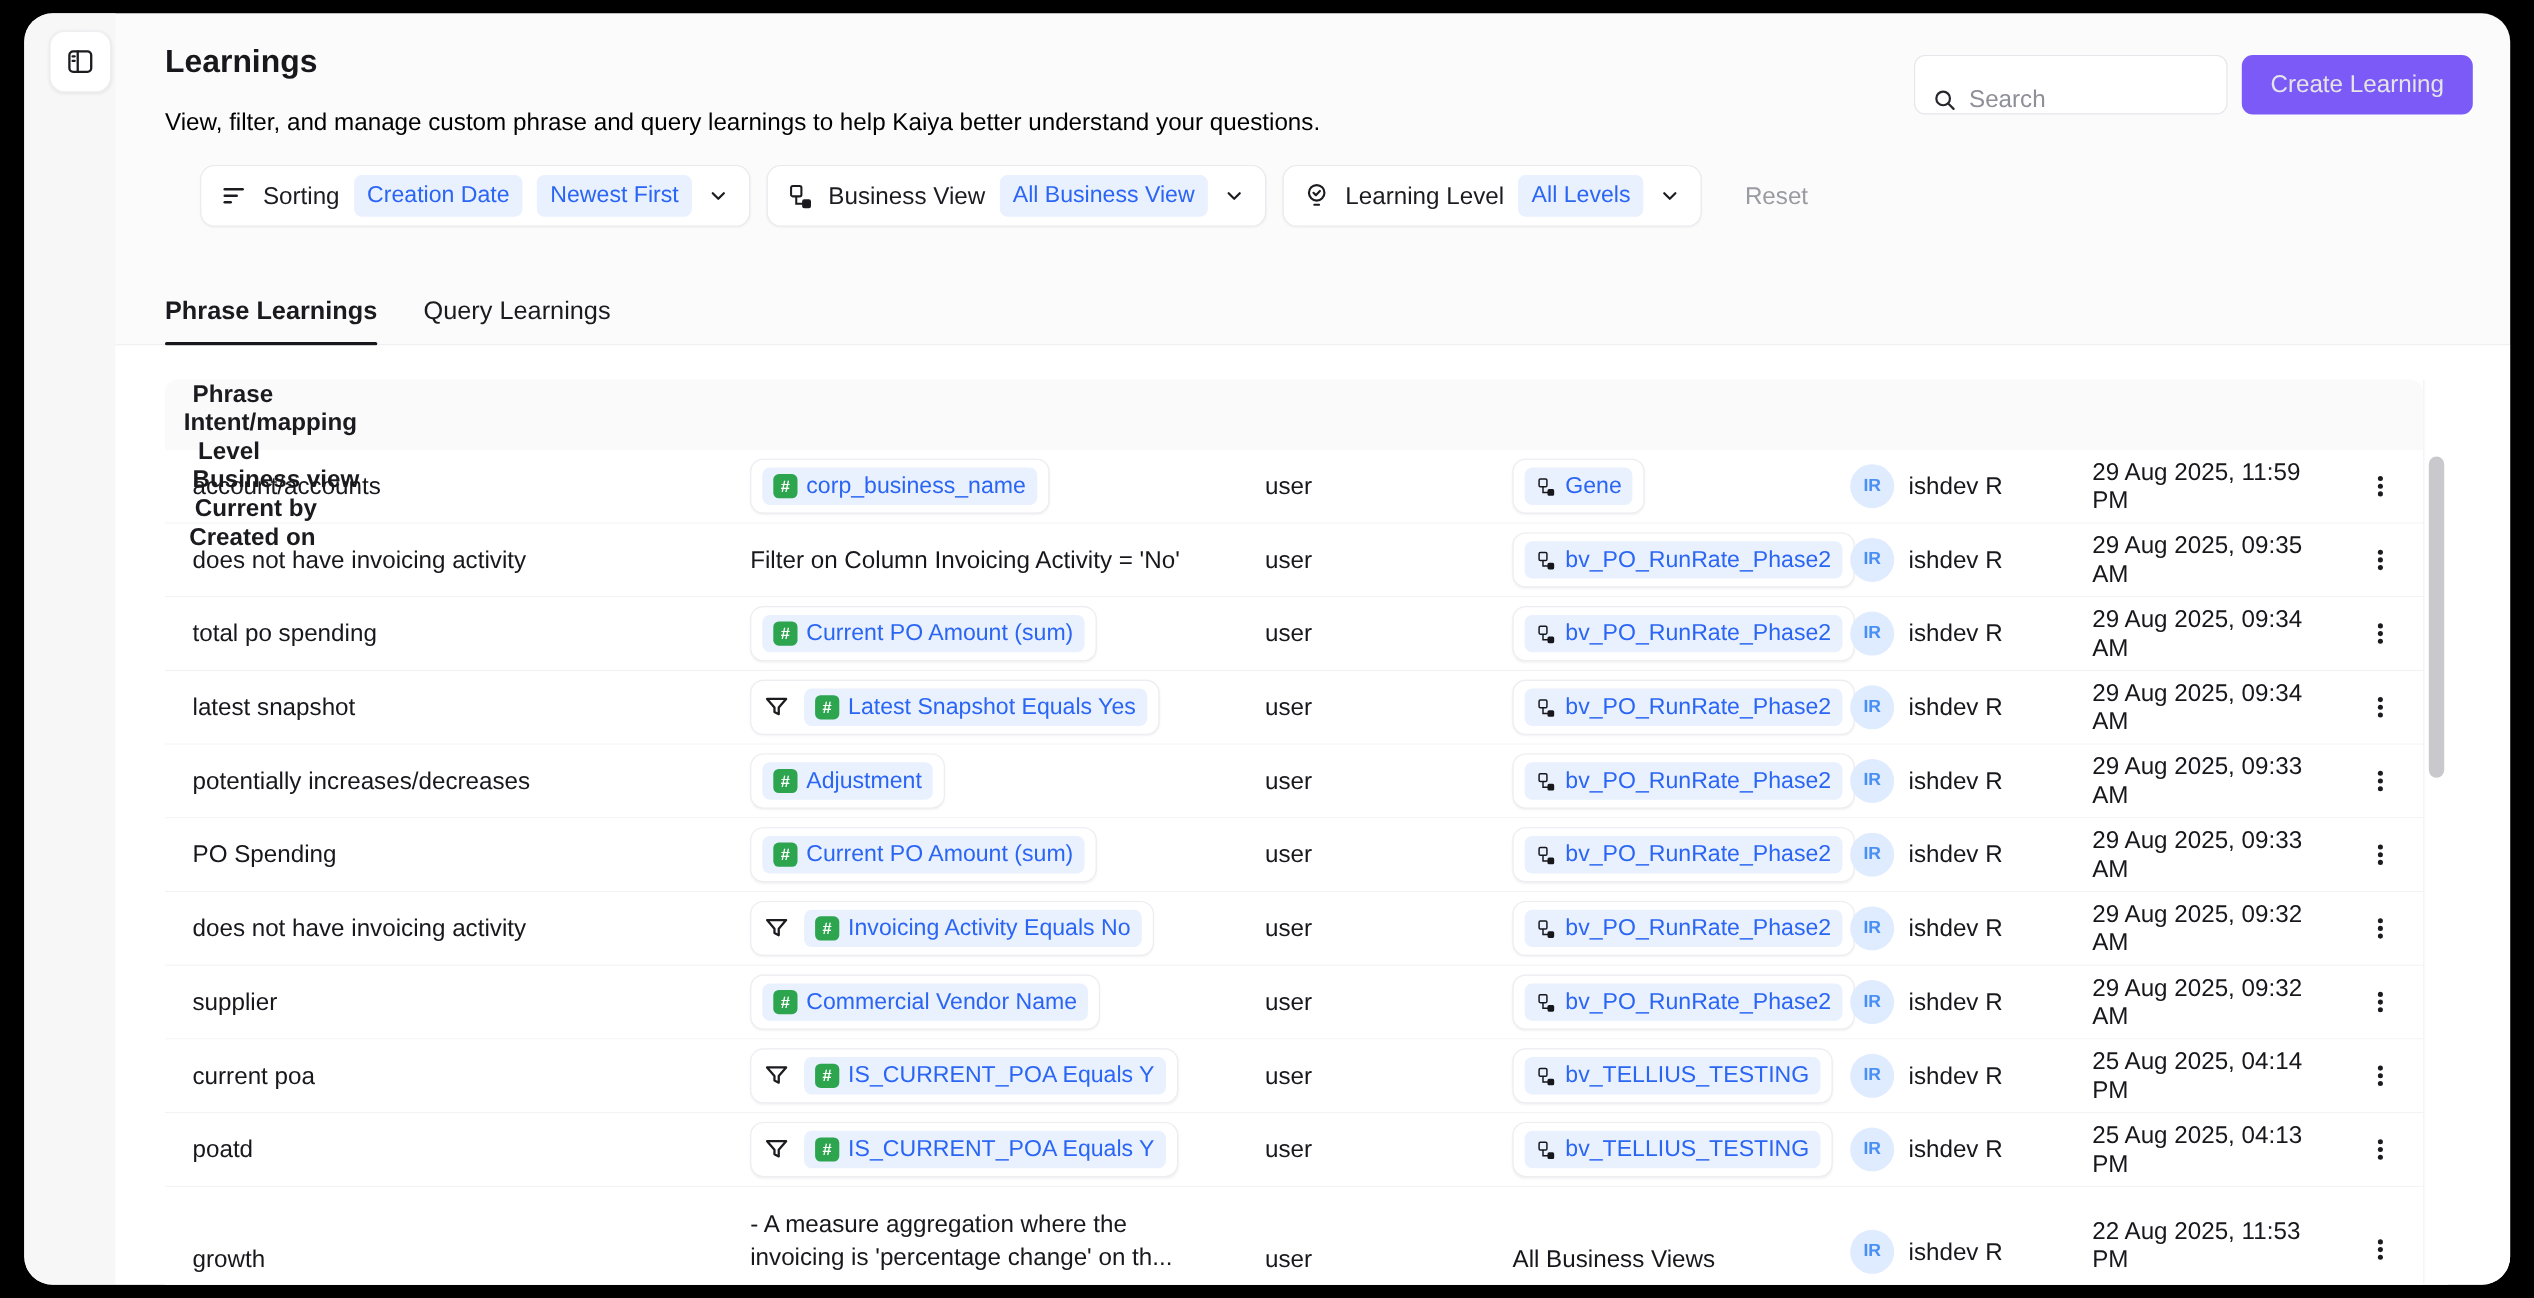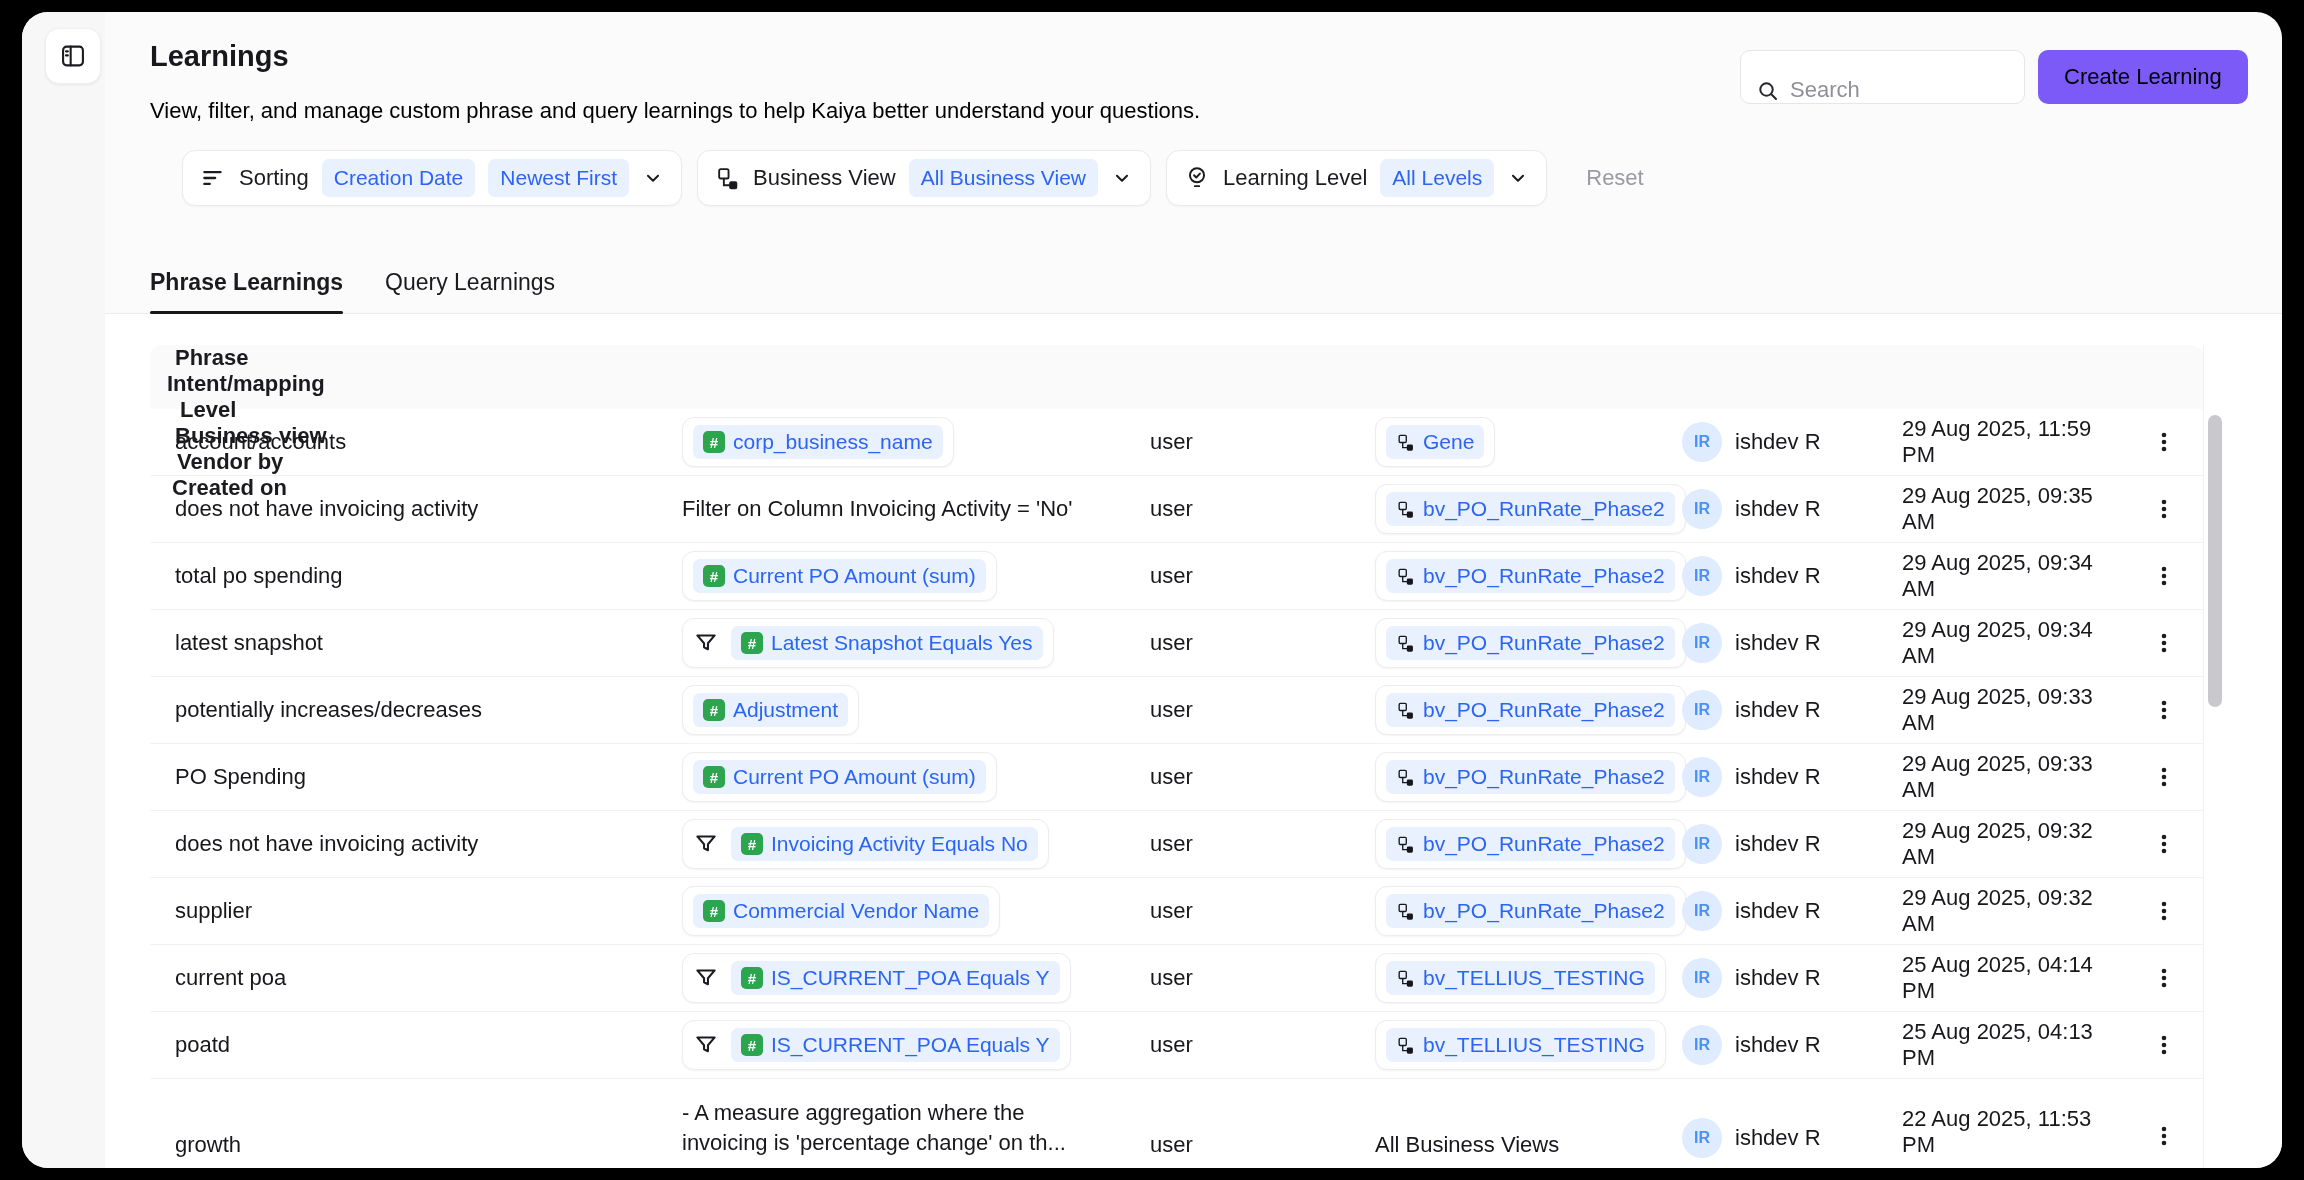--- a/index.html
+++ b/index.html
@@ -12,21 +12,21 @@
     border-radius:14px; box-shadow:0 1px 3px rgba(0,0,0,.07); display:flex; align-items:center; justify-content:center; cursor:pointer; z-index:6; }
 
   .page-title { position:absolute; left:128px; top:28px; font-size:29px; font-weight:700; color:#17171C; }
   .page-subtitle { position:absolute; left:128px; top:86px; font-size:22px; color:#000000; }
 
   .header-right { position:absolute; left:1718px; top:38px; display:flex; align-items:center; gap:13px; }
   .search-box { width:285px; height:54px; background:#fff; border:1px solid #E5E5EA; border-radius:10px;
     display:flex; align-items:flex-end; gap:10px; padding-left:15px; }
   .search-box input { border:none; outline:none; background:transparent; font-size:22px; color:#303038; width:210px; font-family:inherit; }
   .search-box input::placeholder { color:#8F8F99; }
-  .create-btn { height:54px; padding:0 26px; background:#7B5AF8; color:#000000; border:none; border-radius:10px;
+  .create-btn { height:54px; padding:0 26px; background:#7B5AF8; color:#e5e5e5; border:none; border-radius:10px;
     font-size:22px; font-weight:500; font-family:inherit; cursor:pointer; }
 
   .filter-bar { position:absolute; left:128px; top:138px; display:flex; align-items:center; gap:15px;padding-left:32px; }
   .filter-chip { height:56px; background:#fff; border:1px solid #E9E9EE; border-radius:13px; display:flex; align-items:center;
     gap:13px; padding:0 17px; box-shadow:0 1px 2px rgba(0,0,0,.04); cursor:pointer; }
   .filter-label { font-size:22px; font-weight:500; color:#1B1B21; white-space:nowrap; }
   .filter-pill { background:#E9F0FE; color:#2A65F4; font-size:21px; font-weight:500; padding:7px 12px; border-radius:7px; white-space:nowrap; }
   .reset-btn { font-size:22px; color:#9A9AA2; font-weight:500; margin-left:24px; cursor:pointer; background:none; border:none; font-family:inherit; }
 
   .tabs-row { position:absolute; left:83px; right:0; top:240px; height:62px; border-bottom:1px solid #EBEBEE;
@@ -189,21 +189,21 @@
     </div>
 
     <div class="content-bg"></div>
 
     <div class="table-wrap">
       <div class="thead">
         <div class="th c-phrase">Phrase</div>
         <div class="th c-intent">Intent/mapping</div>
         <div class="th c-level">Level</div>
         <div class="th c-bv">Business view</div>
-        <div class="th c-creator">Vendor by</div>
+        <div class="th c-creator">Current by</div>
         <div class="th c-created">Created on</div>
         <div class="th c-actions"></div>
       </div>
       <div id="table-body">
           <div class="tr">
     <div class="td c-phrase">
               <span class="cell-text">account/accounts</span>
             </div>
     <div class="td c-intent">
               <span class="chip-outer">

